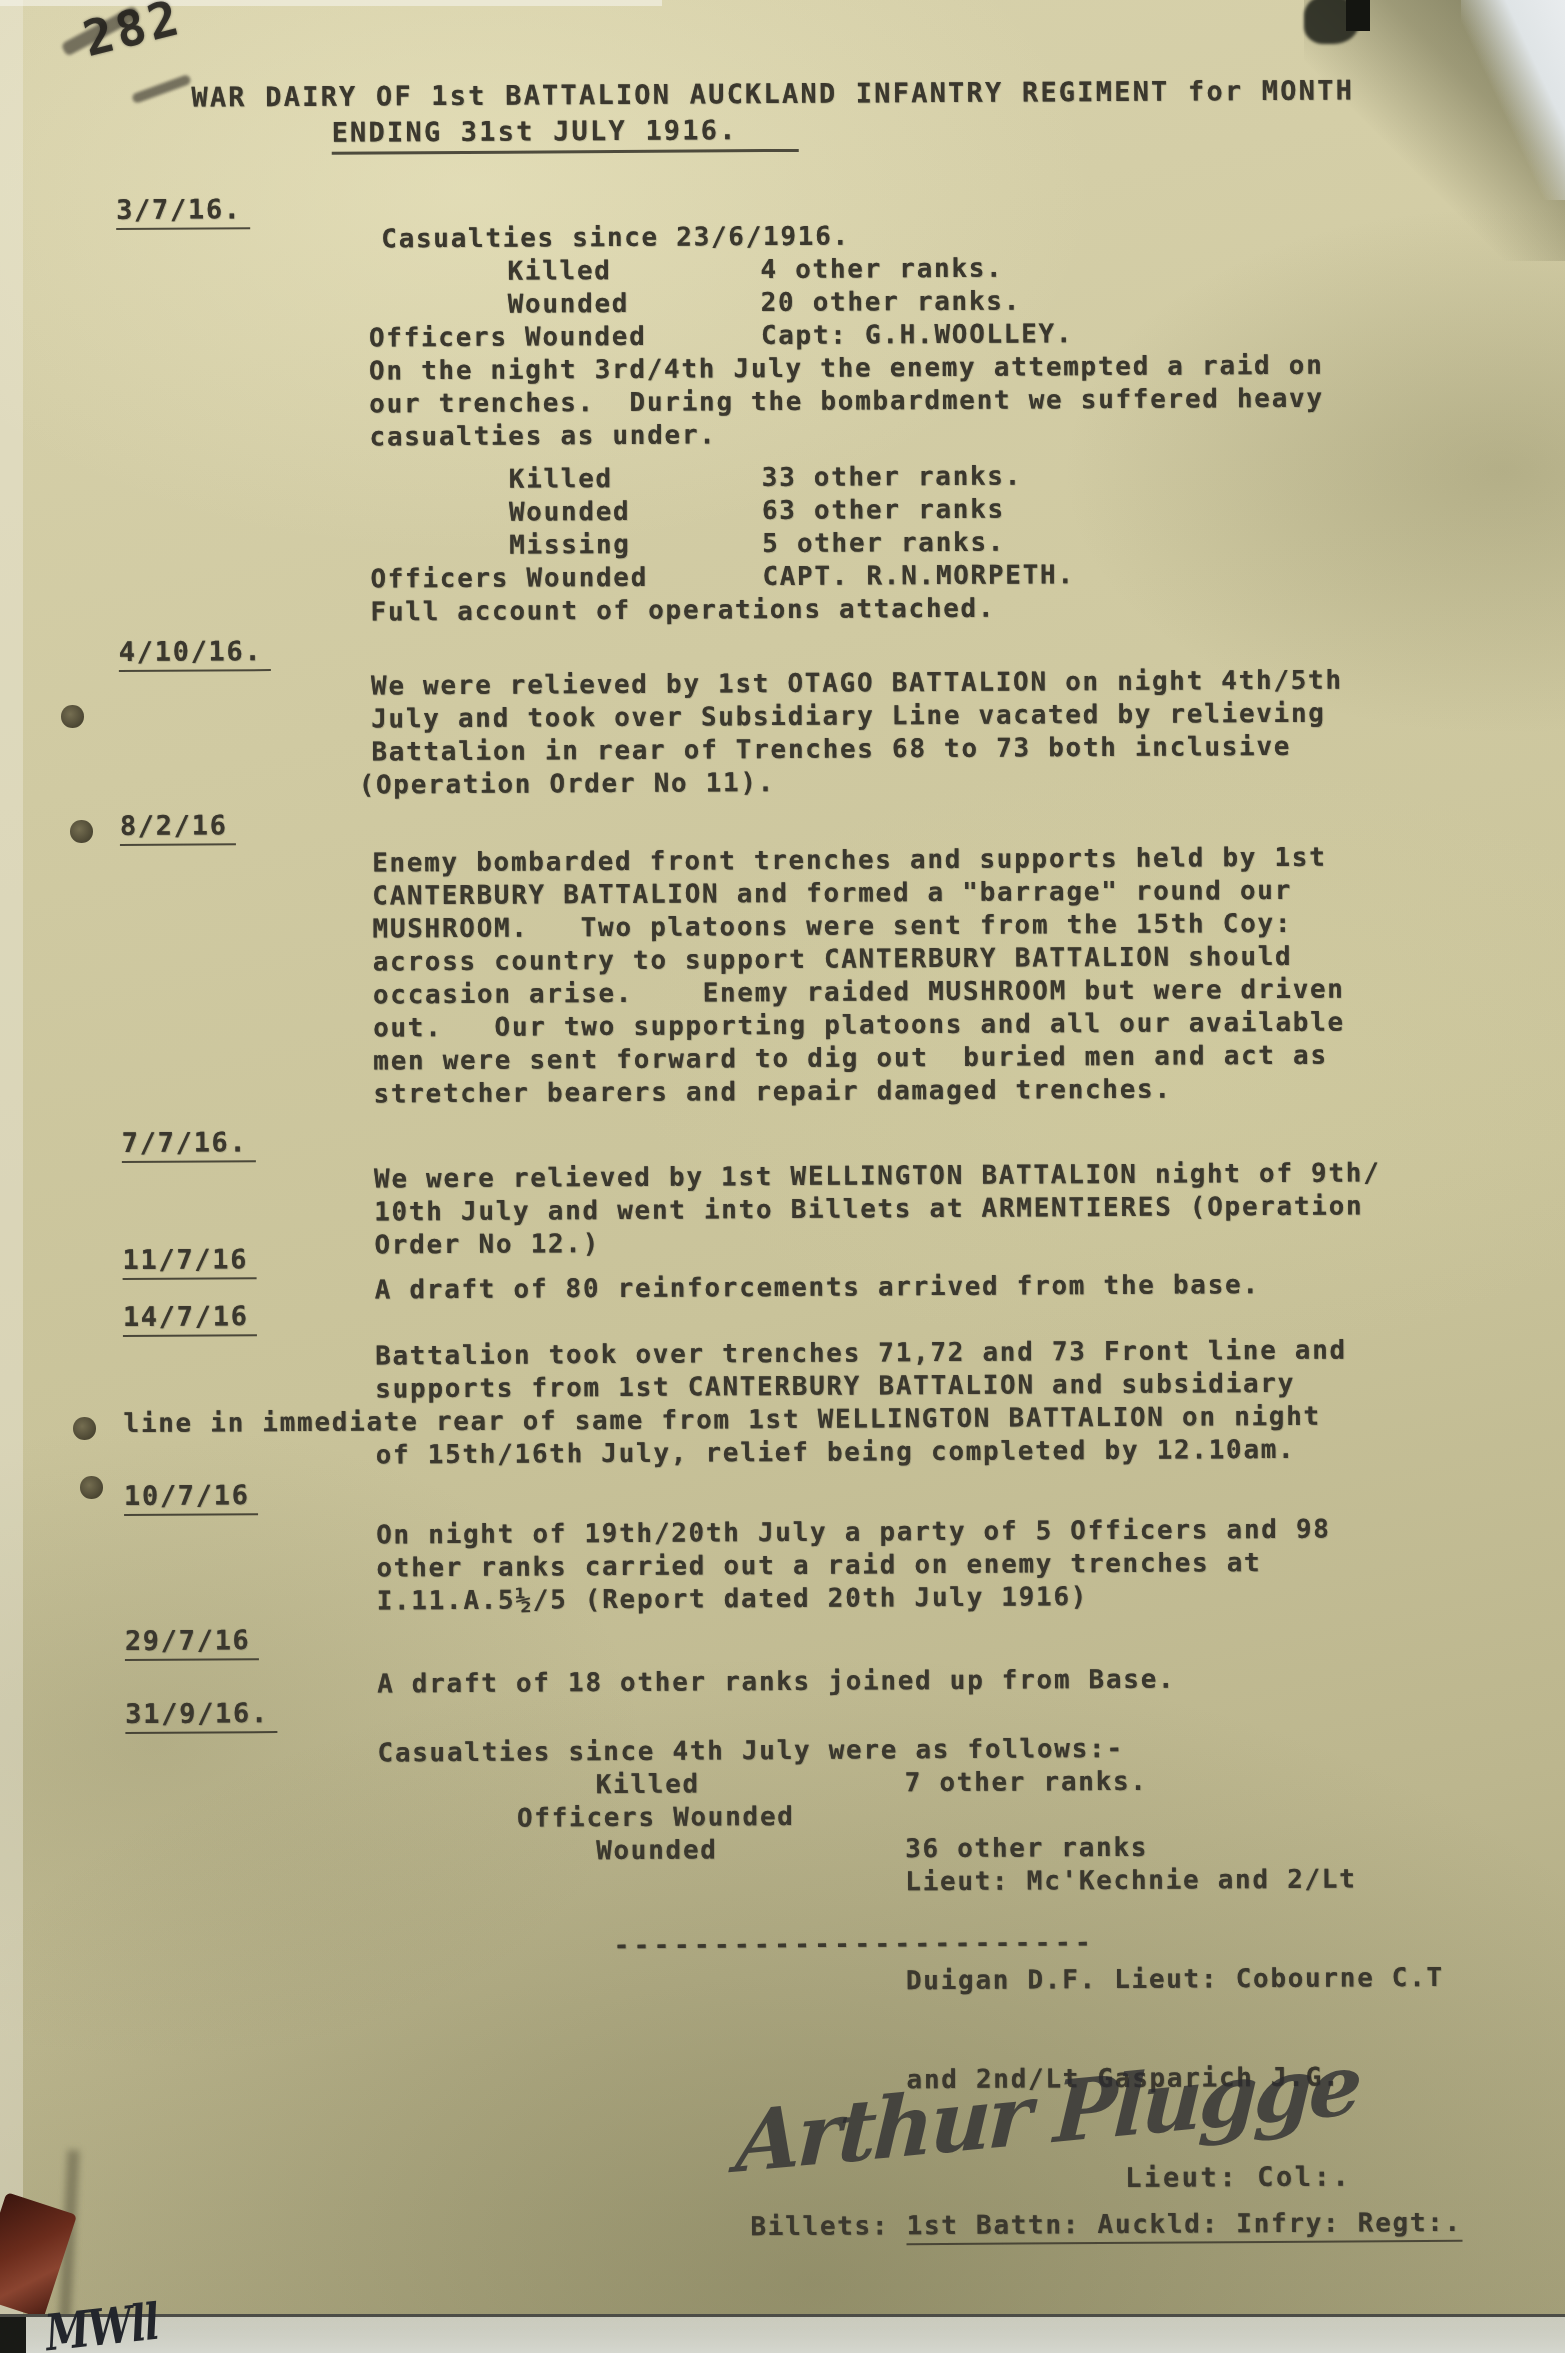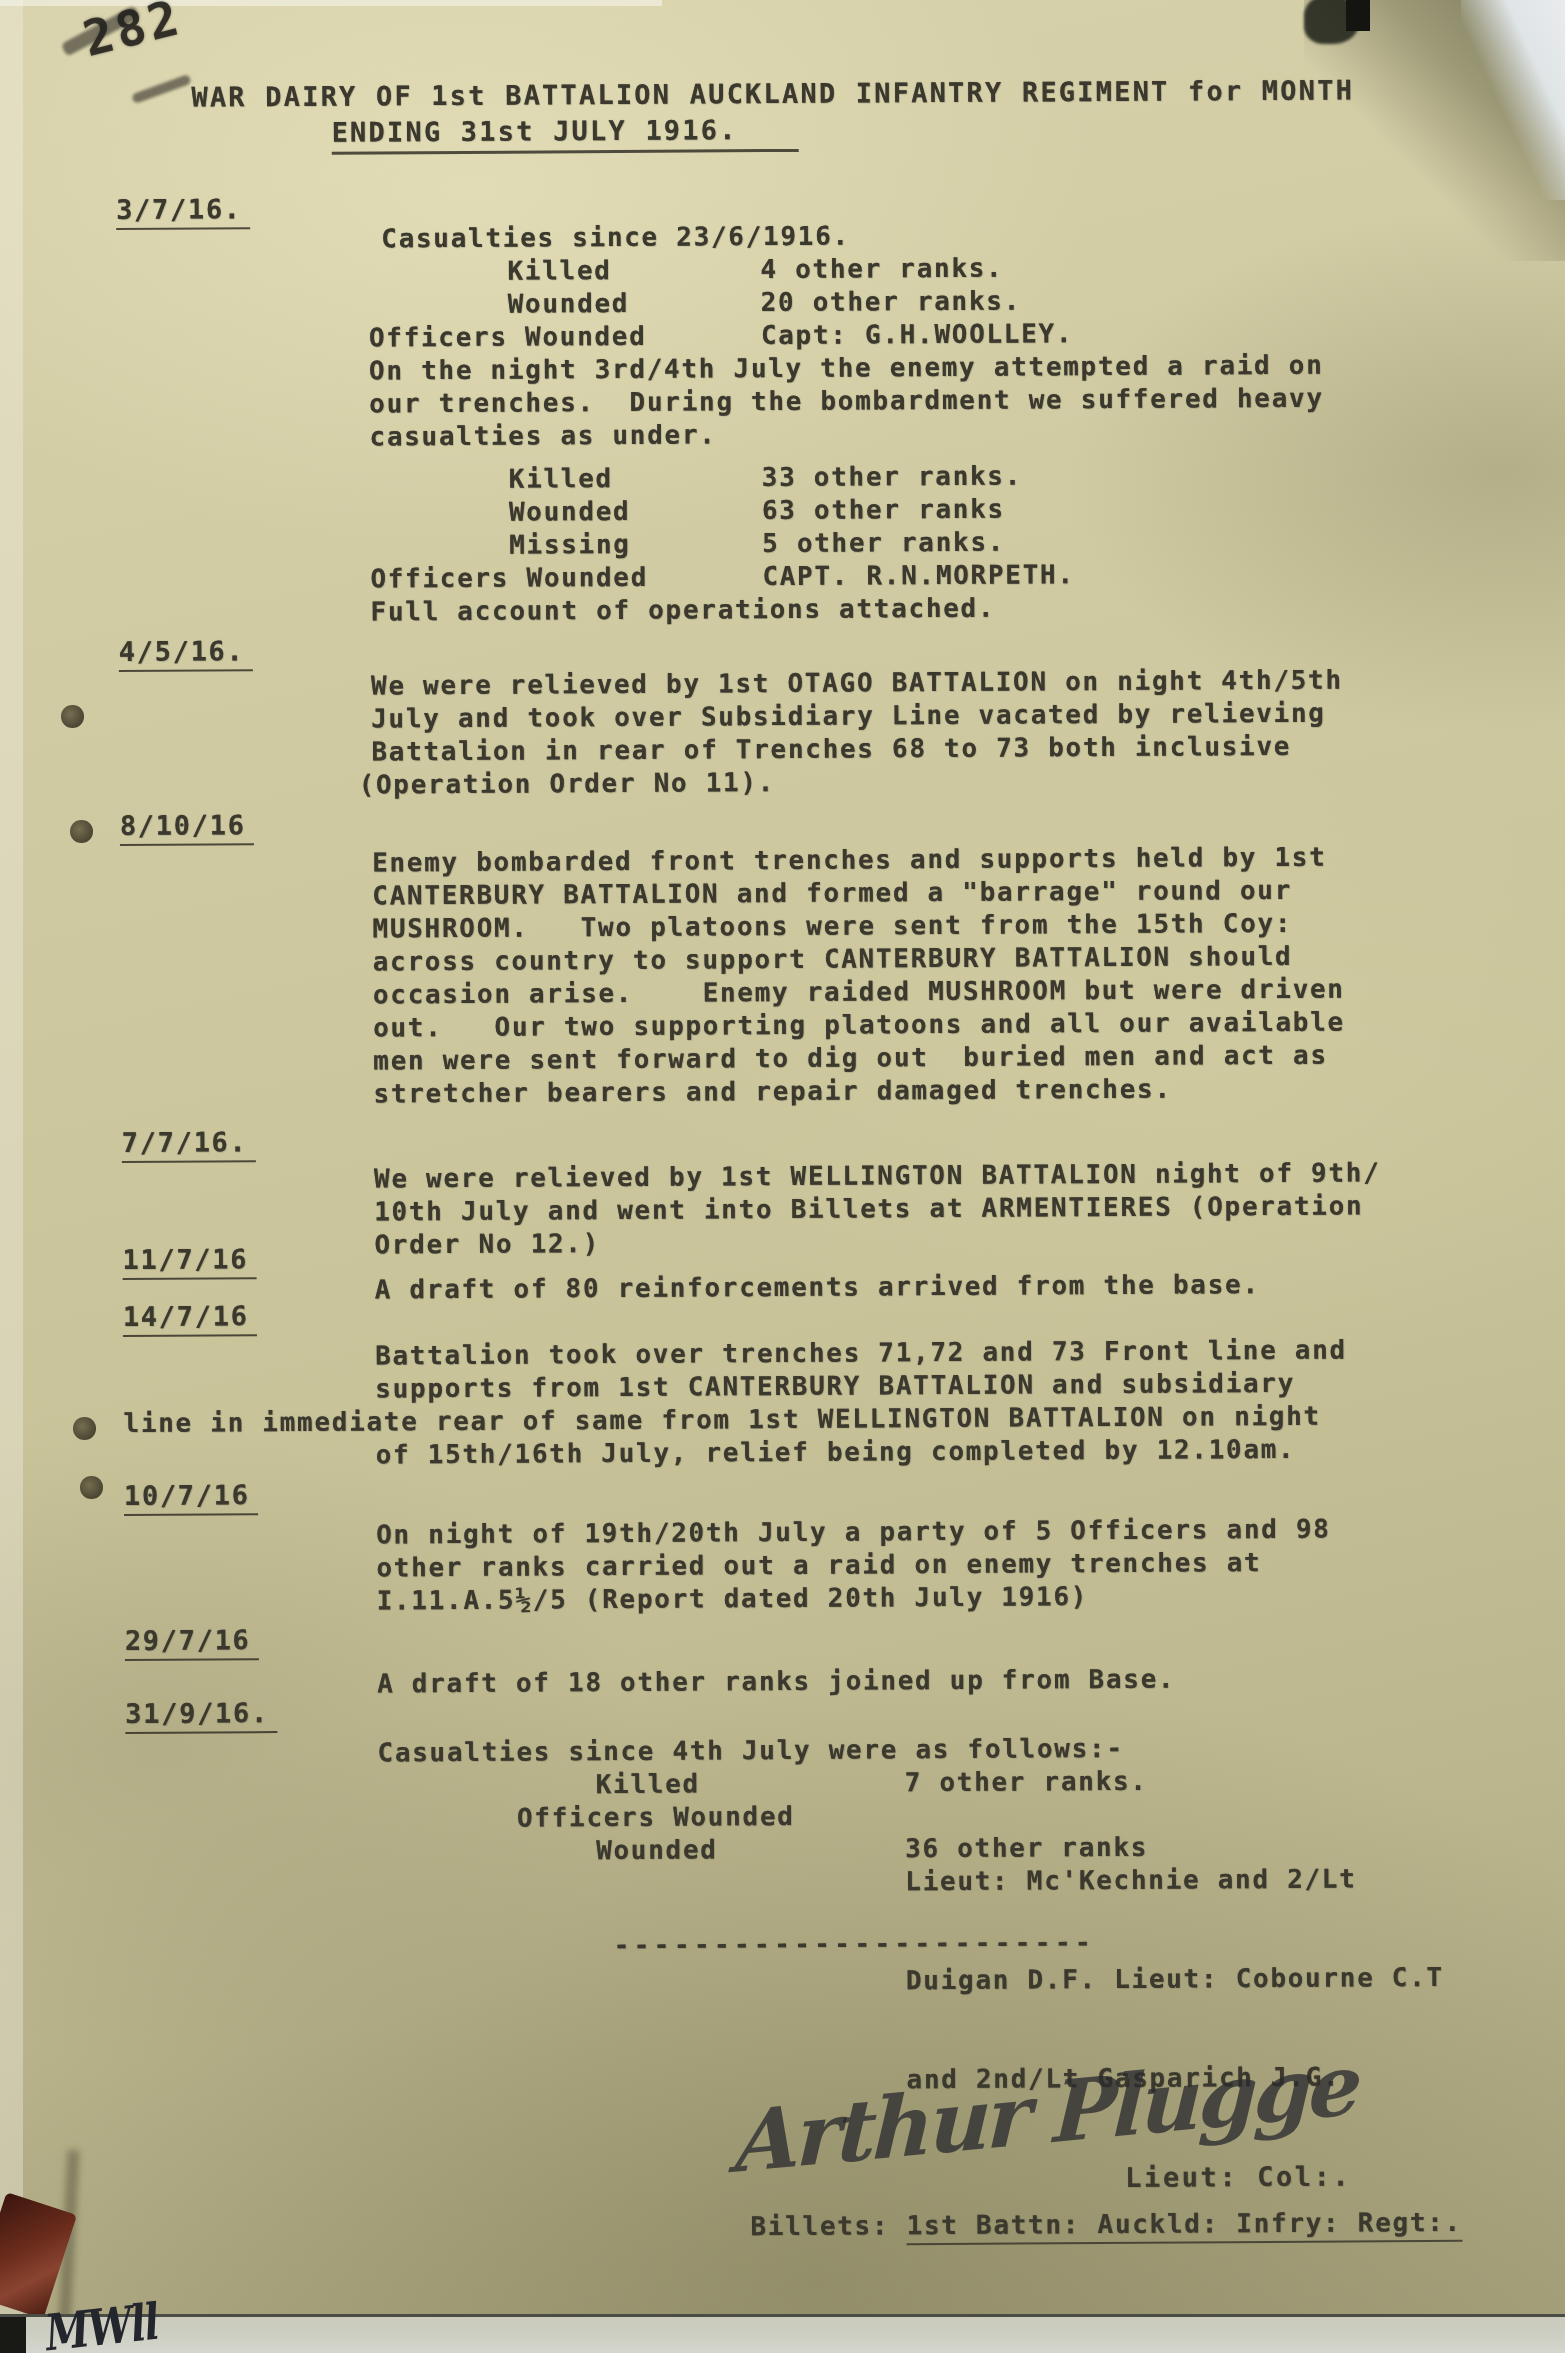--- a/index.html
+++ b/index.html
@@ -126,31 +126,31 @@
         </div>
         <div class="row">
           <span class="lbl tl ink">Officers Wounded</span>
           <span class="tl ink">CAPT. R.N.MORPETH.</span>
         </div>
         <div class="tl ink">Full account of operations attached.</div>
       </div>
     </div>
 
     <div class="entry" style="top:632px;">
-      <span class="edate ink">4/5/16.</span>
+      <span class="edate ink">4/10/16.</span>
       <div class="ebody" style="top:35px;">
         <div class="tl ink">We were relieved by 1st OTAGO BATTALION on night 4th/5th</div>
         <div class="tl ink">July and took over Subsidiary Line vacated by relieving</div>
         <div class="tl ink">Battalion in rear of Trenches 68 to 73 both inclusive</div>
         <div class="tl ink" style="margin-left:-13px;">(Operation Order No 11).</div>
       </div>
     </div>
 
     <div class="entry" style="top:806px;">
-      <span class="edate ink">8/10/16</span>
+      <span class="edate ink">8/2/16</span>
       <div class="ebody" style="top:38px;">
         <div class="tl ink">Enemy bombarded front trenches and supports held by 1st</div>
         <div class="tl ink">CANTERBURY BATTALION and formed a "barrage" round our</div>
         <div class="tl ink">MUSHROOM.   Two platoons were sent from the 15th Coy:</div>
         <div class="tl ink">across country to support CANTERBURY BATTALION should</div>
         <div class="tl ink">occasion arise.    Enemy raided MUSHROOM but were driven</div>
         <div class="tl ink">out.   Our two supporting platoons and all our available</div>
         <div class="tl ink">men were sent forward to dig out  buried men and act as</div>
         <div class="tl ink">stretcher bearers and repair damaged trenches.</div>
       </div>

